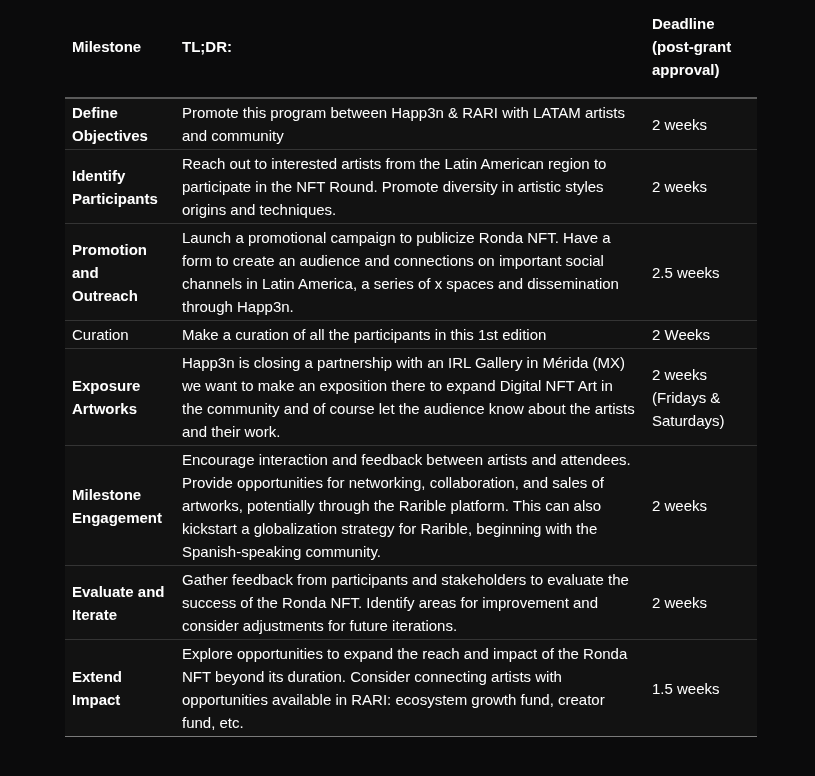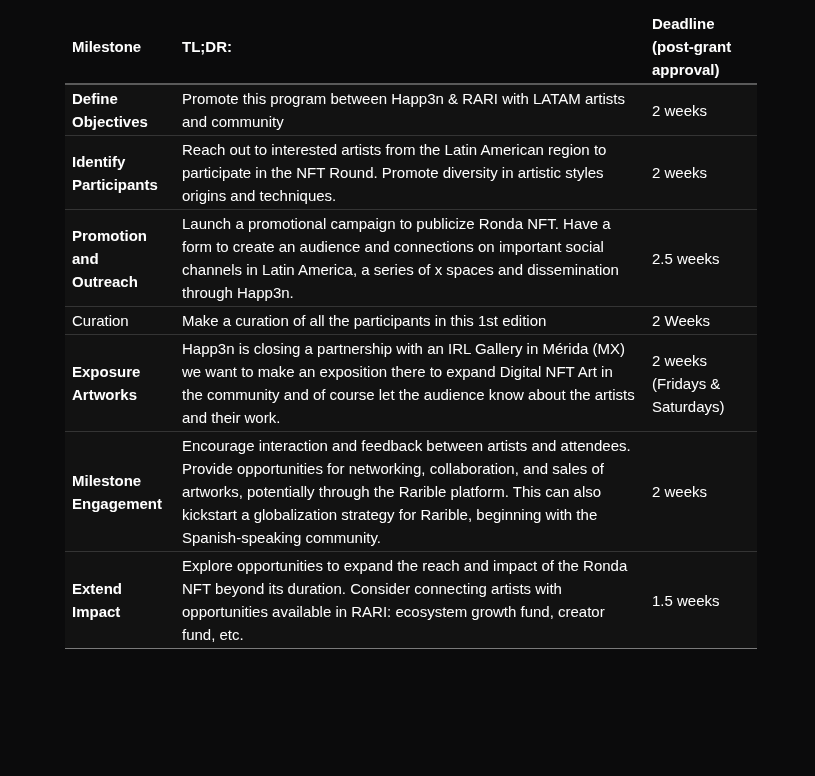--- a/index.html
+++ b/index.html
@@ -20,21 +20,21 @@
     line-height: 23px;
     table-layout: fixed;
   }
   col.c-milestone { width: 110px; }
   col.c-tldr      { width: 470px; }
   col.c-deadline  { width: 112px; }
   thead th {
     text-align: left;
     font-weight: 700;
     vertical-align: middle;
-    padding: 2px 8px 2px 7px;
+    padding: 2px 8px 16px 7px;
     border-bottom: 2px solid #5a5a5a;
     background: transparent;
     color: #ffffff;
   }
   tbody td {
     background: #121212;
     vertical-align: middle;
     padding: 2px 8px 2px 7px;
     border-bottom: 1px solid #343434;
     color: #ffffff;
@@ -92,20 +92,25 @@
     <td class="deadline-cell">2 weeks (Fridays &amp; Saturdays)</td>
   </tr>
 
 
   <tr>
     <td class="milestone-cell">Milestone Engagement</td>
     <td class="tldr-cell">Encourage interaction and feedback between artists and attendees. Provide opportunities for networking, collaboration, and sales of artworks, potentially through the Rarible platform. This can also kickstart a globalization strategy for Rarible, beginning with the Spanish-speaking community.</td>
     <td class="deadline-cell">2 weeks</td>
   </tr>
 
+  <tr>
+    <td class="milestone-cell">Evaluate and Iterate</td>
+    <td class="tldr-cell">Gather feedback from participants and stakeholders to evaluate the success of the Ronda NFT. Identify areas for improvement and consider adjustments for future iterations.</td>
+    <td class="deadline-cell">2 weeks</td>
+  </tr>
 
   <tr>
     <td class="milestone-cell">Extend Impact</td>
     <td class="tldr-cell">Explore opportunities to expand the reach and impact of the Ronda NFT beyond its duration. Consider connecting artists with opportunities available in RARI: ecosystem growth fund, creator fund, etc.</td>
     <td class="deadline-cell">1.5 weeks</td>
   </tr>
 </tbody>
   </table>
 </div>
 

